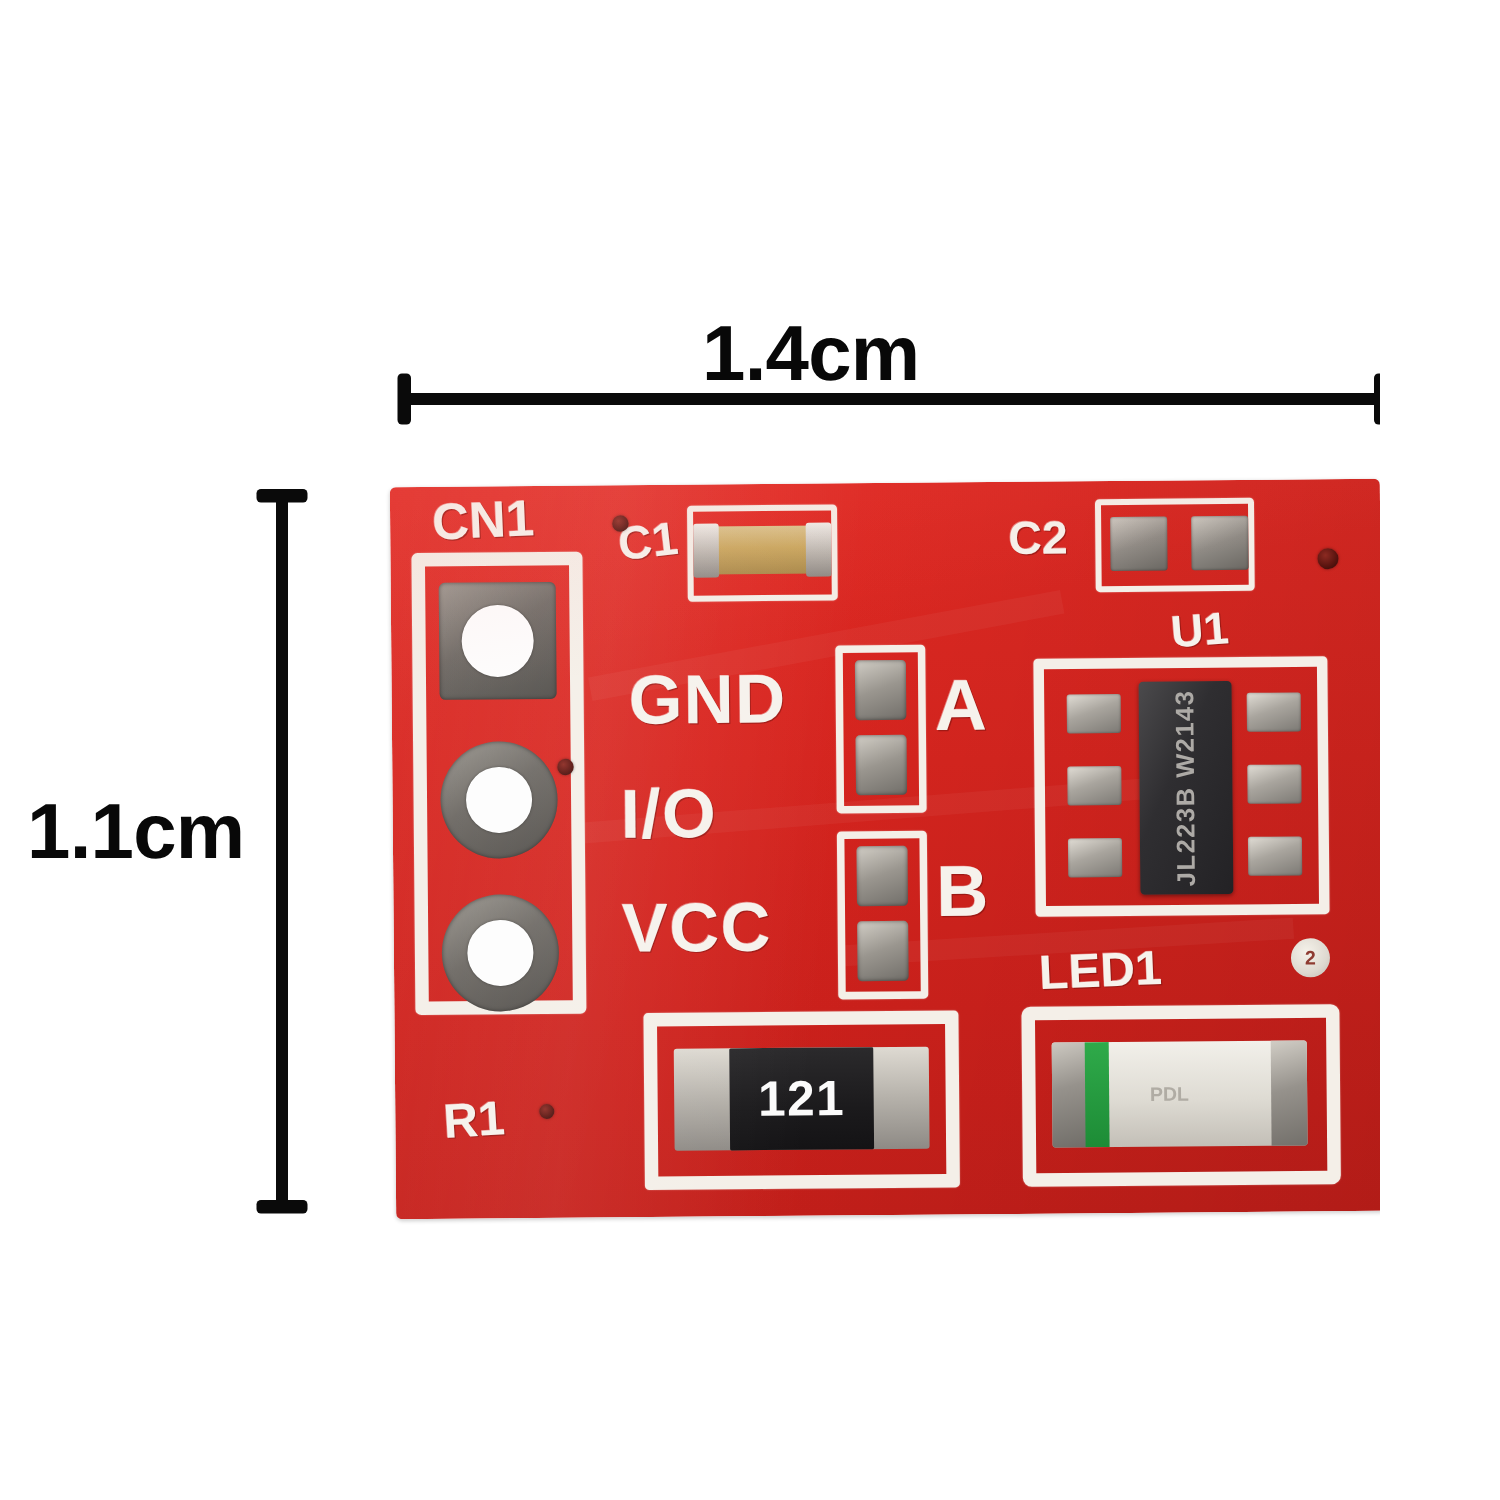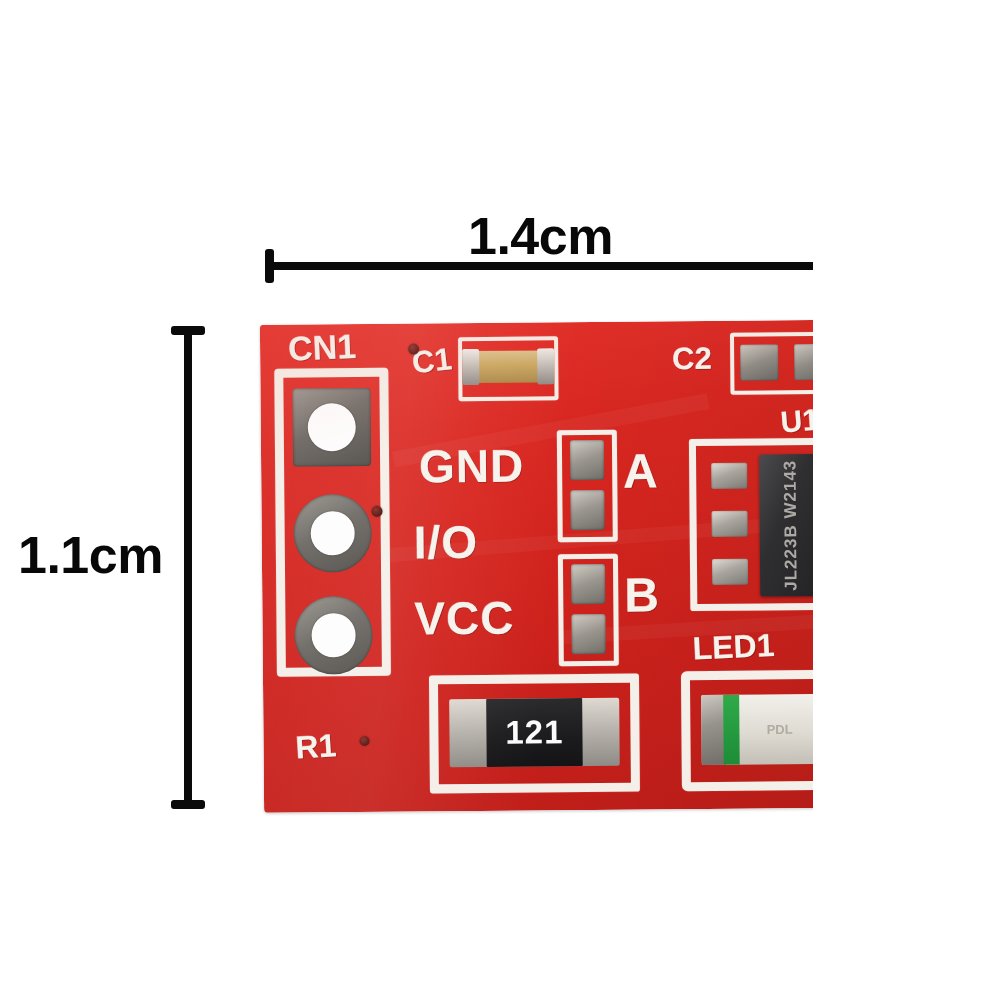--- a/index.html
+++ b/index.html
@@ -6,21 +6,21 @@
   html, body {
     margin: 0;
     padding: 0;
     background: #ffffff;
   }
   body {
     font-family: "Liberation Sans", sans-serif;
   }
   #stage {
     position: relative;
-    width: 813px;
+    width: 920px;
     height: 1000px;
     background: #ffffff;
     overflow: hidden;
   }
 
   
   .dim-label {
     position: absolute;
     color: #080808;
     font-family: "Liberation Sans", sans-serif;

